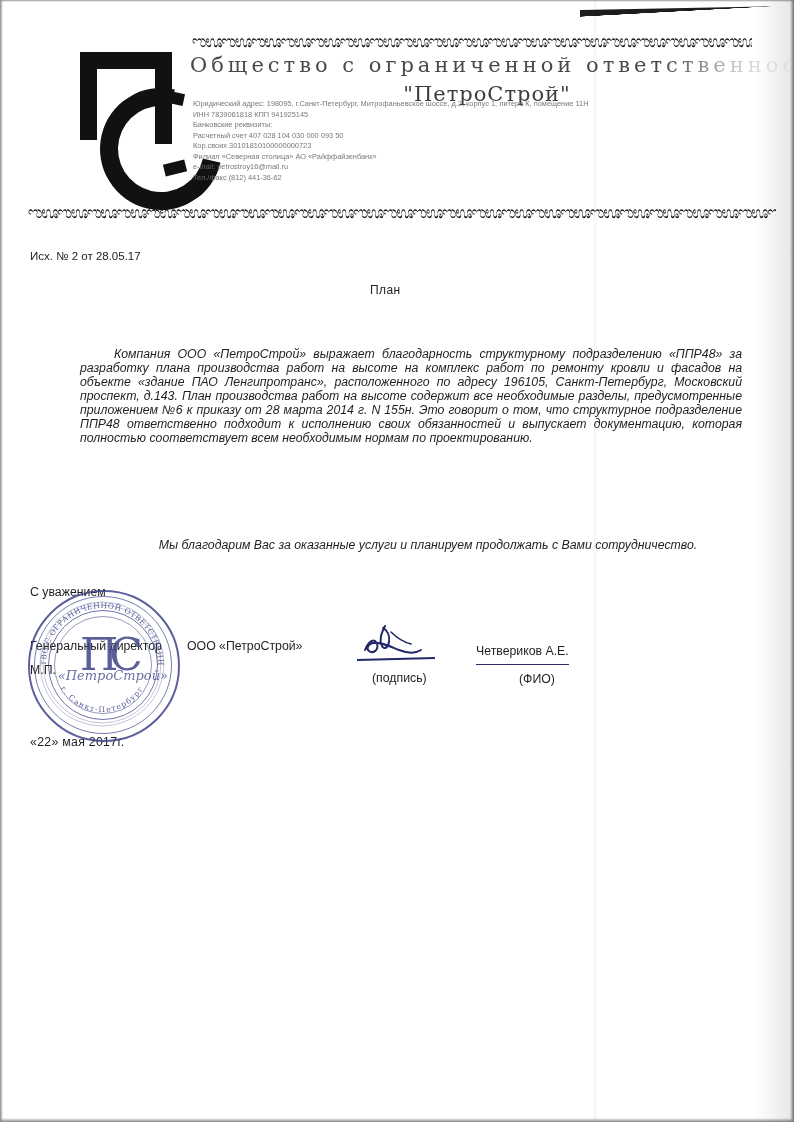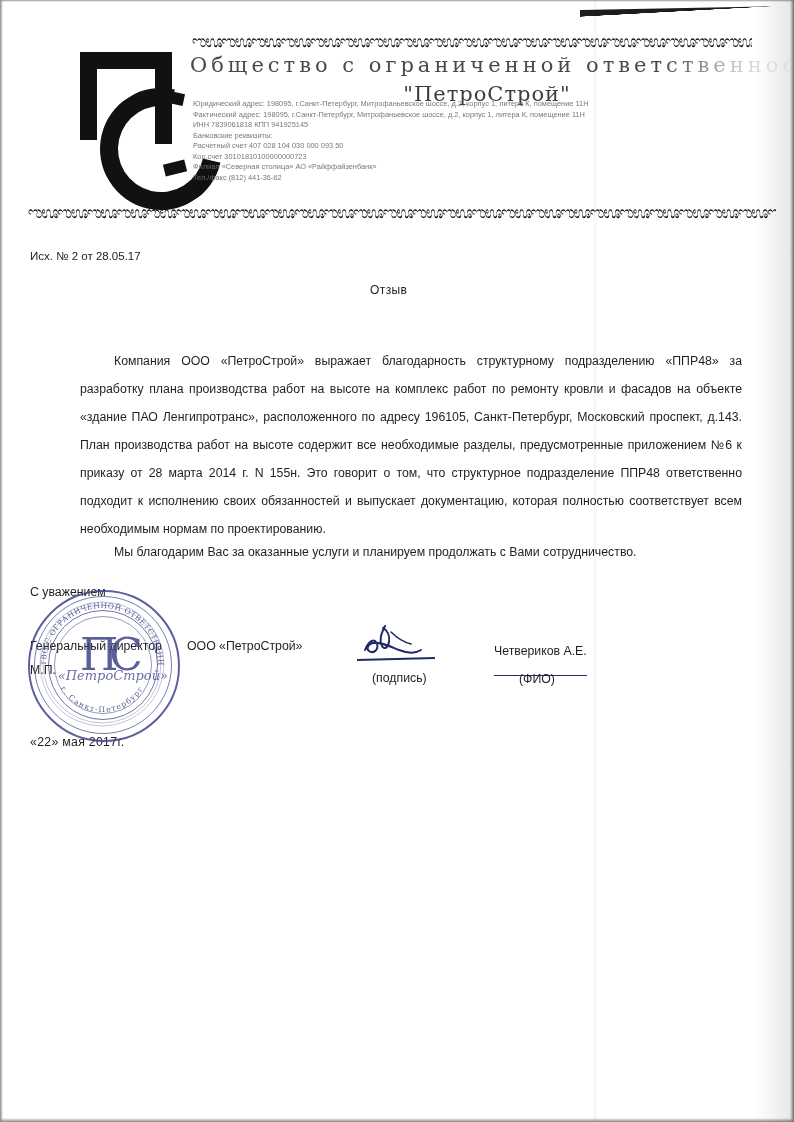--- a/index.html
+++ b/index.html
@@ -93,36 +93,36 @@
   .outgoing{
     position:absolute;left:30px;top:250px;
     font-size:11.5px;color:#222;
   }
   .doc-title{
     position:absolute;left:370px;top:283px;
     font-size:12px;color:#222;letter-spacing:.4px;
   }
   .body-par{
     position:absolute;left:80px;width:662px;
-    font-size:12.3px;line-height:28px;color:#1f1f1f;
-    text-align:justify;text-justify:inter-word;
+    font-size:12.3px;line-height:14px;color:#1f1f1f;
+    text-align:justify;text-justify:inter-word;font-style:italic;
   }
   .body-par.p1{top:347px;text-indent:34px;}
-  .body-par.p2{top:538px;text-indent:34px;text-align:left;}
+  .body-par.p2{top:538px;text-indent:34px;text-align:center;}
 
   
   .sig{position:absolute;font-size:12.3px;color:#1f1f1f;}
   .sig-regards{left:30px;top:585px;}
   .sig-role{left:30px;top:639px;text-align:center;}
   .sig-company{left:187px;top:639px;}
   .sig-mp{left:30px;top:663px;}
   .sig-date{left:30px;top:735px;letter-spacing:.3px;}
   .sig-podpis{left:372px;top:671px;}
   .sig-fio-name{
-    left:494px;top:644px;border-bottom:1px solid #2b2b66;padding-bottom:17px;
+    left:476px;top:644px;border-bottom:1px solid #2b2b66;padding-bottom:6px;
   }
   .sig-fio-label{left:519px;top:672px;}
 
   
   .signature-mark{position:absolute;left:355px;top:620px;width:92px;height:42px;}
   .signature-mark .sline{
     position:absolute;left:2px;top:38px;width:78px;height:1.6px;background:#232a6b;
     transform:rotate(-1.5deg);
   }
 
@@ -176,37 +176,37 @@
       <div class="cserif2"></div>
     </div>
 
     <div class="company-name">
       <span class="line1">Общество с ограниченной ответственностью</span>
       <span class="line2">"ПетроСтрой"</span>
     </div>
 
     <div class="requisites">
       <span class="r blur">Юридический адрес: 198095, г.Санкт-Петербург, Митрофаньевское шоссе, д.2, корпус 1, литера К, помещение 11Н</span>
-      <span class="r blur">Фактический адрес: 198095, г.Санкт-Петербург, Митрофаньевское шоссе, д.2, корпус 1, литера К, помещение 11Н</span>
       <span class="r blur">ИНН 7839061818   КПП 941925145</span>
       <span class="r">Банковские реквизиты:</span>
       <span class="r blur">Расчетный счет  407 028 104 030 000 093 50</span>
-      <span class="r blur">Кор.счет  30101810100000000723</span>
+      <span class="r blur">Кор.своих  30101810100000000723</span>
       <span class="r blur">Филиал «Северная столица» АО «Райффайзенбанк»</span>
+      <span class="r">e-mail: petrostroy16@mail.ru</span>
       <span class="r">Тел./факс (812) 441-36-62</span>
     </div>
 
     <div class="ornament bottom">
       <span>ಌಊಌಊಌಊಌಊಌಊಌಊಌಊಌಊಌಊಌಊಌಊಌಊಌಊಌಊಌಊಌಊಌಊಌಊಌಊಌಊಌಊಌಊಌಊಌಊಌಊಌಊಌಊಌಊಌಊಌಊಌಊಌಊಌಊಌಊಌಊಌಊಌಊ</span>
     </div>
   </div>
 
   <div class="outgoing">Исх. № 2 от 28.05.17</div>
 
-  <div class="doc-title">Отзыв</div>
+  <div class="doc-title">План</div>
 
   <div class="body-par p1">Компания ООО «ПетроСтрой» выражает благодарность структурному подразделению «ППР48» за разработку плана производства работ на высоте на комплекс работ по ремонту кровли и фасадов на объекте «здание ПАО Ленгипротранс», расположенного по адресу 196105, Санкт-Петербург, Московский проспект, д.143. План производства работ на высоте содержит все необходимые разделы, предусмотренные приложением №6 к приказу от 28 марта 2014 г. N 155н. Это говорит о том, что структурное подразделение ППР48 ответственно подходит к исполнению своих обязанностей и выпускает документацию, которая полностью соответствует всем необходимым нормам по проектированию.</div>
   <div class="body-par p2">Мы благодарим Вас за оказанные услуги и планируем продолжать с Вами сотрудничество.</div>
 
   <div class="sig sig-regards">С уважением</div>
   <div class="sig sig-role">Генеральный директор</div>
   <div class="sig sig-company">ООО «ПетроСтрой»</div>
   <div class="sig sig-mp">М.П.</div>
   <div class="sig sig-date">«22»  мая   2017г.</div>
 

